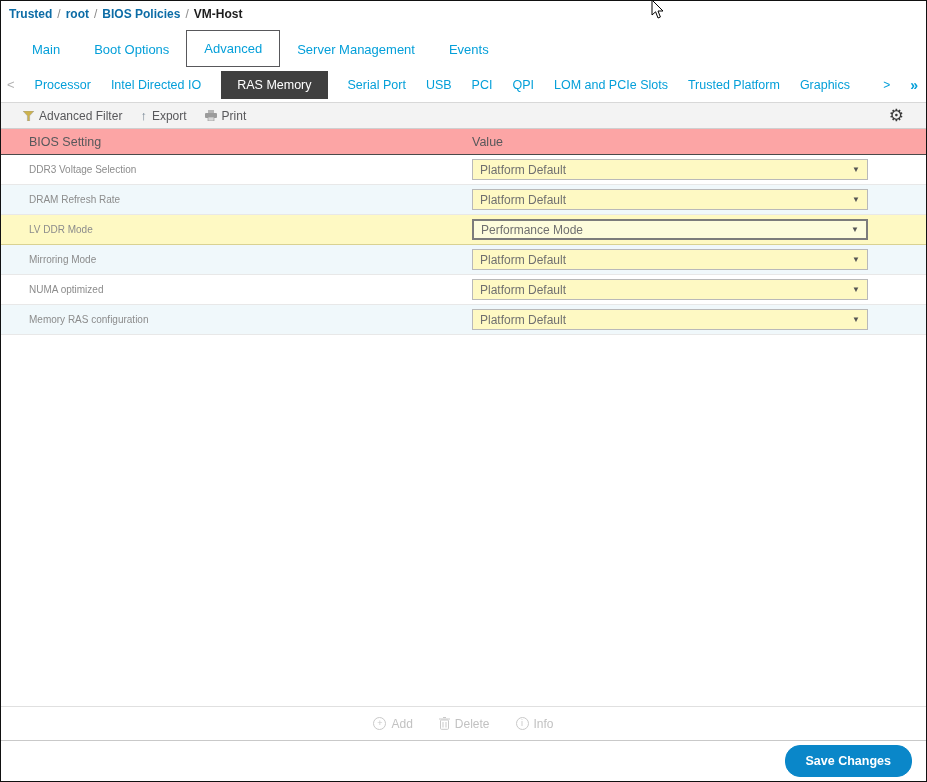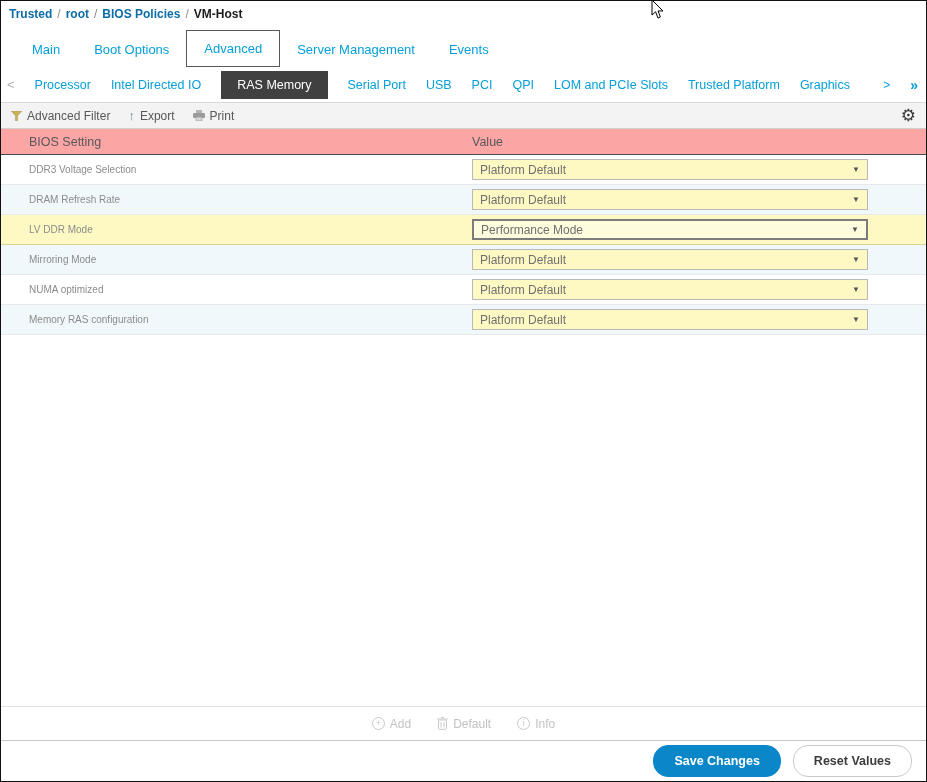--- a/index.html
+++ b/index.html
@@ -78,21 +78,21 @@
   .subtab-scroll-right { color: #049fd9; font-size: 14px; font-weight: bold; }
 
   
   .toolbar {
     height: 27px;
     background: #f3f3f3;
     border-top: 1px solid #d8d8d8;
     border-bottom: 1px solid #cfcfcf;
     display: flex;
     align-items: center;
-    padding: 0 10px;
+    padding: 0 22px;
     gap: 18px;
     font-size: 12px;
     color: #58585b;
     flex: 0 0 auto;
   }
   .tool-item { display: inline-flex; align-items: center; gap: 5px; cursor: pointer; white-space: nowrap; }
   .gear { margin-left: auto; font-size: 17px; color: #3a3a3a; cursor: pointer; line-height: 1; }
   .export-arrow { color: #708090; font-size: 13px; font-weight: bold; line-height: 1; }
 
   
@@ -338,26 +338,25 @@
       <span>Add</span>
     </span>
     <span class="footer-item">
       <svg width="11" height="13" viewBox="0 0 11 13">
         <rect x="1.5" y="3" width="8" height="9.3" rx="1" fill="none" stroke="#c9c9c9" stroke-width="1"></rect>
         <line x1="0" y1="2" x2="11" y2="2" stroke="#c9c9c9" stroke-width="1"></line>
         <line x1="4" y1="0.5" x2="7" y2="0.5" stroke="#c9c9c9" stroke-width="1"></line>
         <line x1="4" y1="5" x2="4" y2="10.5" stroke="#c9c9c9" stroke-width="1"></line>
         <line x1="7" y1="5" x2="7" y2="10.5" stroke="#c9c9c9" stroke-width="1"></line>
       </svg>
-      <span>Default</span>
+      <span>Delete</span>
     </span>
     <span class="footer-item">
       <span class="icon-circle">i</span>
       <span>Info</span>
     </span>
   </div>
 
   <div class="action-bar">
     <button class="btn btn-primary">Save Changes</button>
-    <button class="btn btn-secondary">Reset Values</button>
   </div>
 
 </div>
 
 </body></html>

